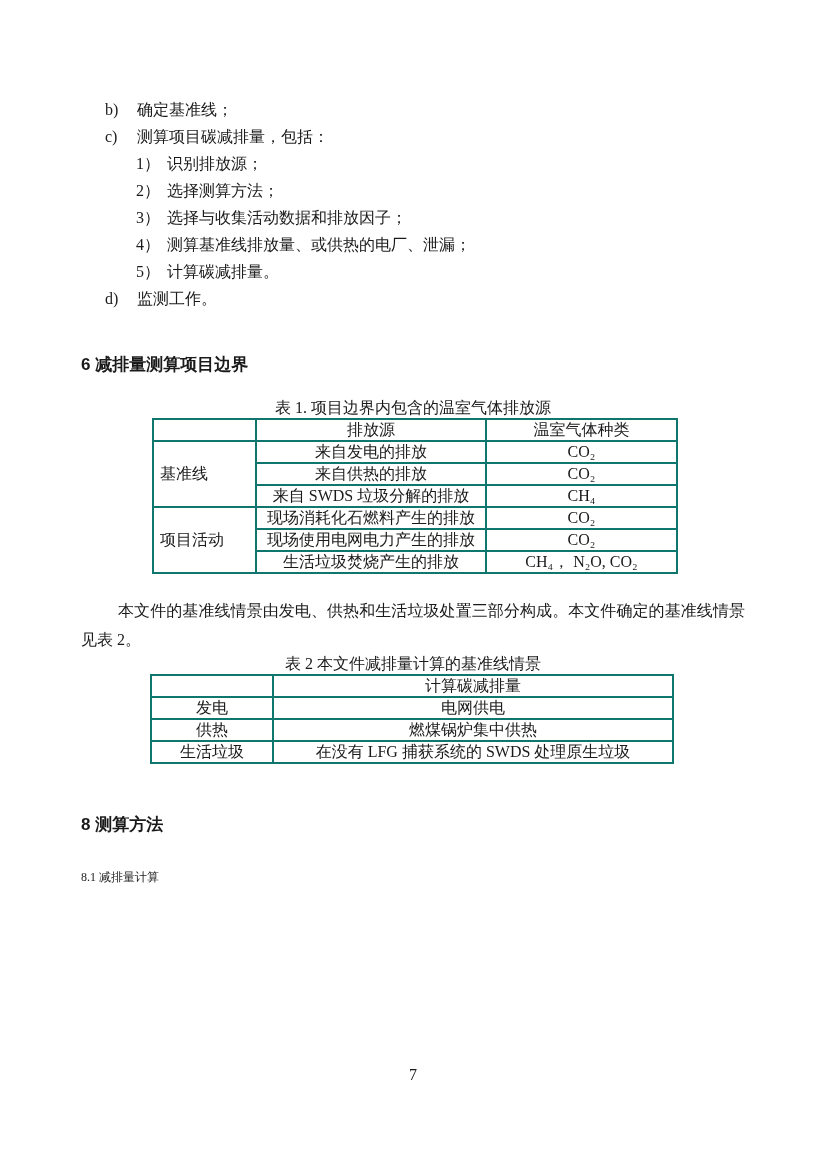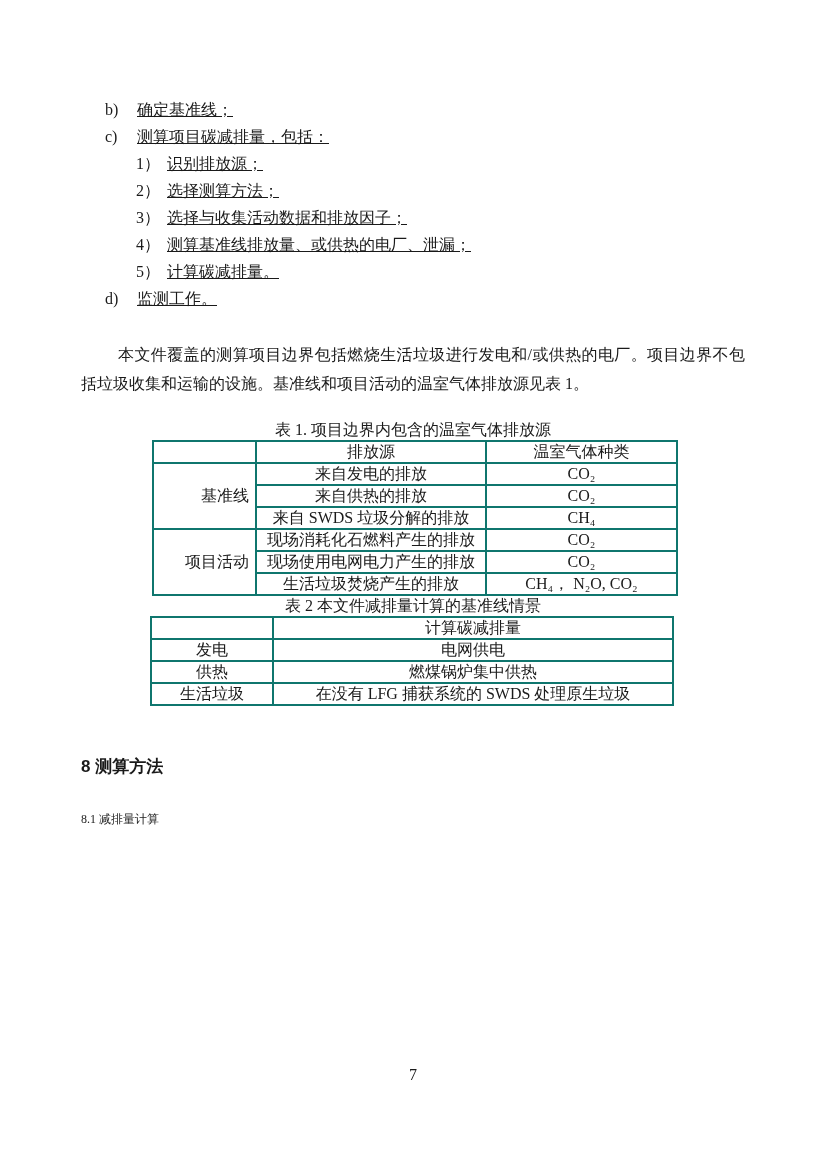--- a/index.html
+++ b/index.html
@@ -9,21 +9,21 @@
     font-family:"Liberation Serif","DejaVu Serif",serif;
     font-size:16px;color:#1a1a1a;overflow:hidden;
   }
   
   .olist{margin:0;}
   .li{display:flex;line-height:27px;}
   .li.lvl1{margin-left:24px;}
   .li.lvl2{margin-left:55px;}
   .li.lvl1 .marker{flex:0 0 32px;}
   .li.lvl2 .marker{flex:0 0 31px;}
-  .li .txt{flex:1;text-decoration:underline;}
+  .li .txt{flex:1;}
   
   .h-main{
     font-family:"Liberation Sans","DejaVu Sans",sans-serif;
     font-weight:700;font-size:17px;line-height:22px;margin:0;
   }
   .h6{margin-top:42px;}
   .h7{margin-top:30px;}
   .h8{margin-top:50px;}
   .h-sub{
     font-weight:400;font-size:12px;line-height:20px;margin:31px 0 0 0;
@@ -44,21 +44,21 @@
     border:2px solid #0f766e;font-weight:400;font-size:16px;
     line-height:20px;padding:0 6px;height:22px;box-sizing:border-box;
     overflow:hidden;white-space:nowrap;
   }
   .t1{width:524px;margin-left:71px;}
   .t1 col.c1{width:103px;} .t1 col.c2{width:230px;} .t1 col.c3{width:191px;}
   .t2{width:522px;margin-left:69px;}
   .t2 col.c1{width:122px;} .t2 col.c2{width:400px;}
   .cell-center{text-align:center;}
   .cell-left{text-align:center;}
-  td.grp{text-align:right;vertical-align:middle;}
+  td.grp{text-align:left;vertical-align:middle;}
   
   .pagenum{
     position:absolute;left:0;right:0;top:1065px;text-align:center;
     line-height:20px;font-size:16px;
   }
 </style>
 </head>
 <body>
 
 <div class="page">
@@ -91,22 +91,22 @@
     <div class="li lvl2">
       <span class="marker">5）</span>
       <span class="txt">计算碳减排量。</span>
     </div>
     <div class="li lvl1">
       <span class="marker">d)</span>
       <span class="txt">监测工作。</span>
     </div>
   </div>
 
+  <h2 class="h-main h6">6 减排量测算项目边界</h2>
 
-  <p class="para p6">本文件覆盖的测算项目边界包括燃烧生活垃圾进行发电和/或供热的电厂。项目边界不包括垃圾收集和运输的设施。基准线和项目活动的温室气体排放源见表 1。</p>
 
   <div class="tcap cap1">表 1. 项目边界内包含的温室气体排放源</div>
 
   <table class="t1">
     <colgroup>
         <col class="c1">
         <col class="c2">
         <col class="c3">
       </colgroup>
     <thead>
@@ -140,20 +140,21 @@
         <td class="cell-center">CO₂</td>
       </tr>
       <tr>
         <td class="cell-left">生活垃圾焚烧产生的排放</td>
         <td class="cell-center">CH₄， N₂O, CO₂</td>
       </tr>
     </tbody>
   </table>
 
 
+  <p class="para p7">本文件的基准线情景由发电、供热和生活垃圾处置三部分构成。本文件确定的基准线情景见表 2。</p>
 
   <div class="tcap cap2">表 2 本文件减排量计算的基准线情景</div>
 
   <table class="t2">
     <colgroup>
         <col class="c1">
         <col class="c2">
       </colgroup>
     <thead>
       <tr>

